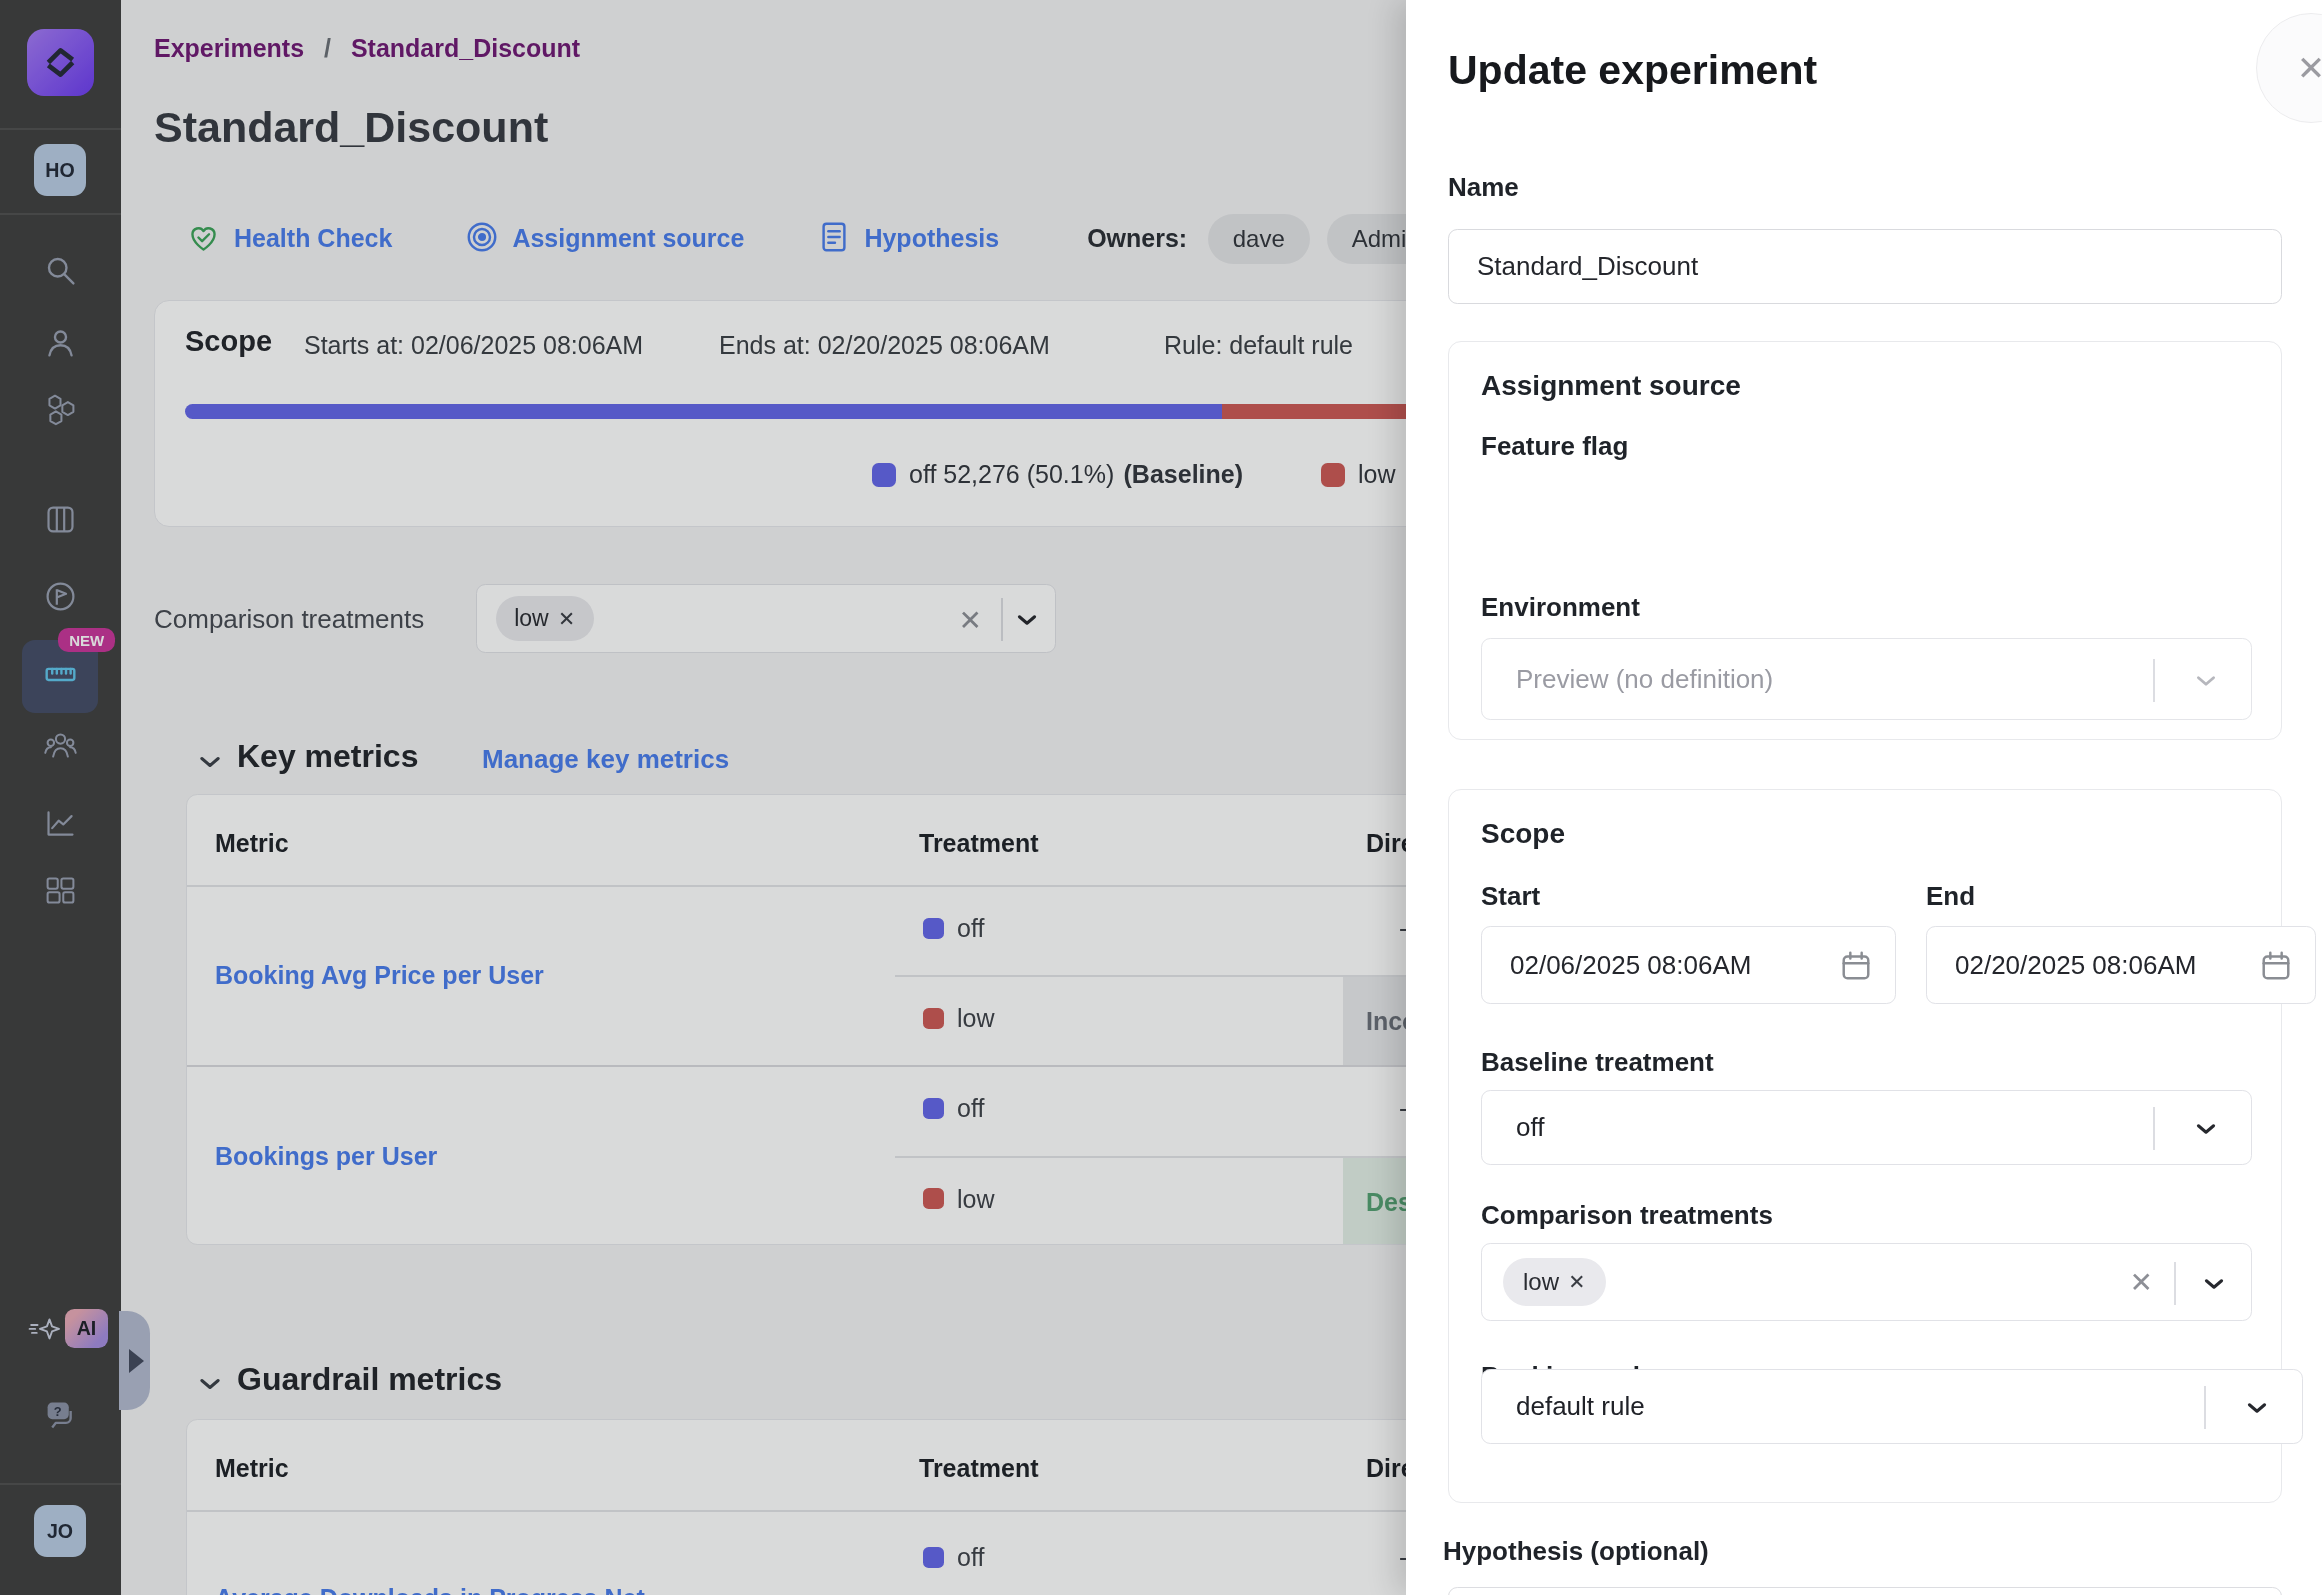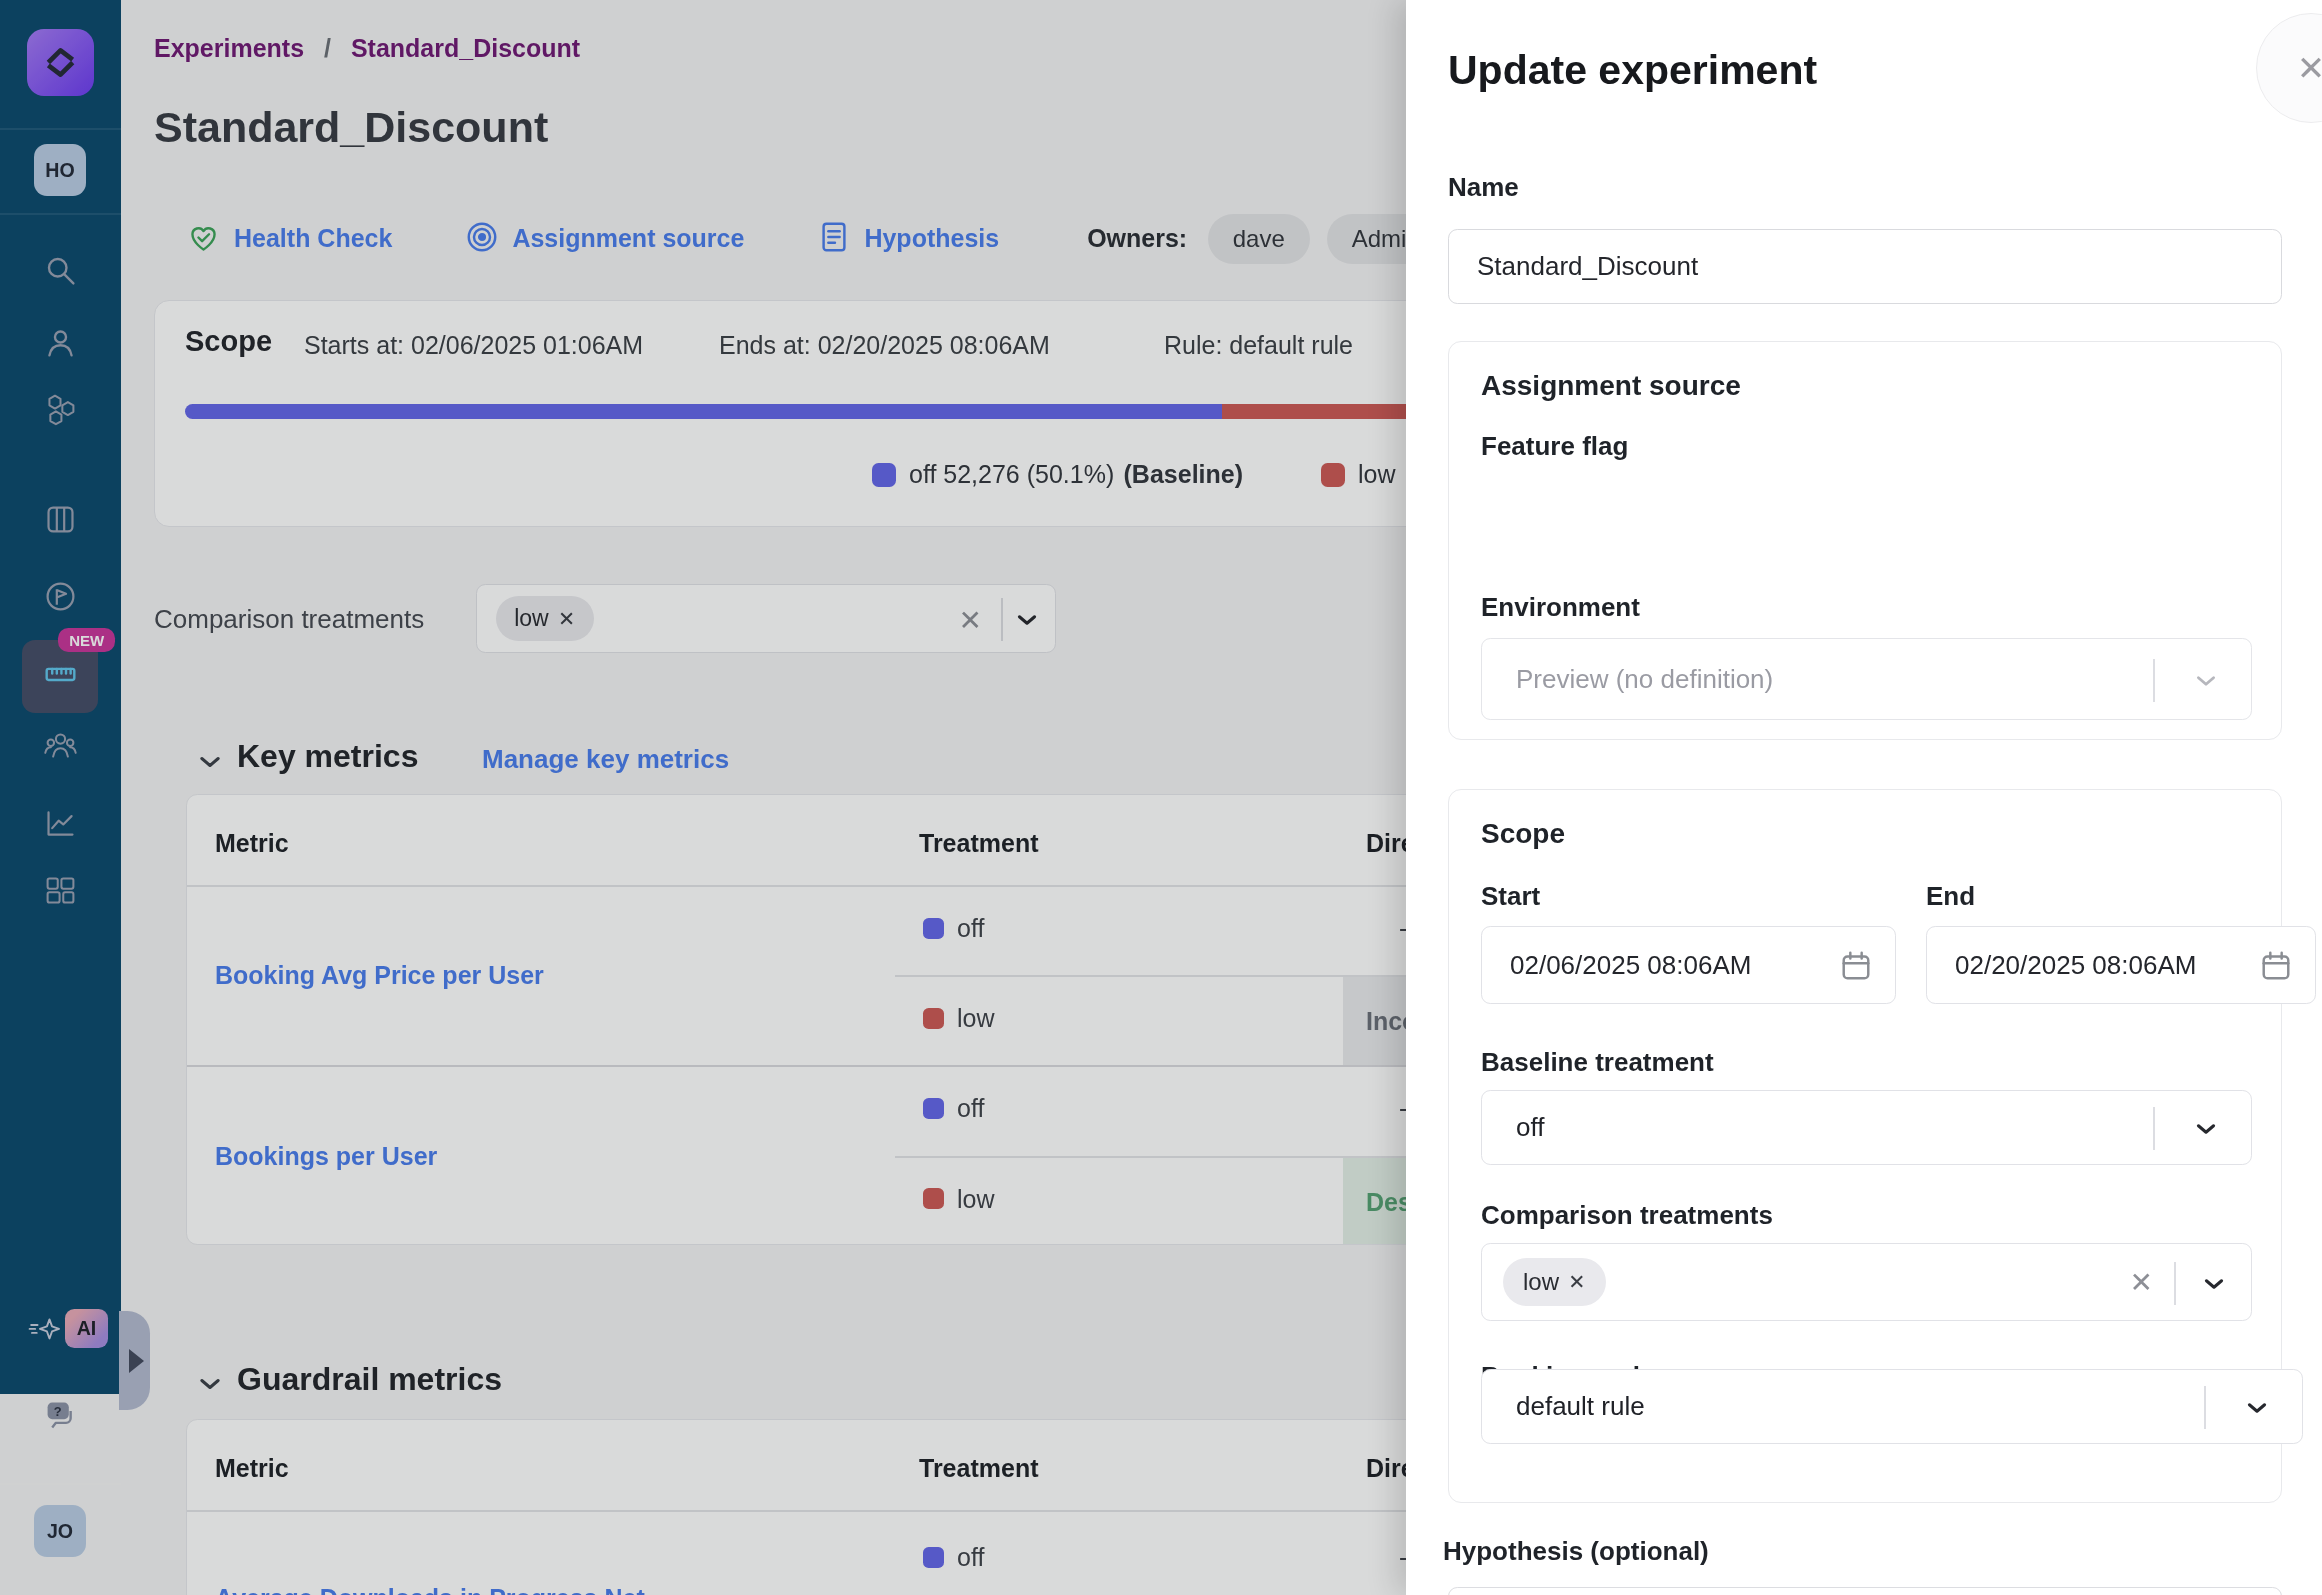--- a/index.html
+++ b/index.html
@@ -2,21 +2,21 @@
 <html style="font-size:15px"><head>
 <meta charset="utf-8">
 <style>
   * { margin:0; padding:0; box-sizing:border-box; }
   html,body { width:2322px; height:1595px; overflow:hidden; background:#f4f4f5;
               font-family:"Liberation Sans", sans-serif; }
   #app { position:relative; width:2322px; height:1595px; overflow:hidden; background:#f4f4f5; }
   .abs { position:absolute; }
 
   
-  .sidebar { left:0; top:0; width:121px; height:1394px; background:#0c4a6e; z-index:1;text-decoration:underline; }
+  .sidebar { left:0; top:0; width:121px; height:1595px; background:#404040; z-index:1;text-decoration:underline; }
   .sb-divider { left:0; width:121px; height:1.9px; background:rgba(255,255,255,0.09); }
   .logo { left:27px; top:29px; width:67px; height:67px; border-radius:17px;
           background:linear-gradient(135deg,#a47bf5,#6d3df0); display:flex;align-items:center;justify-content:center; }
   .ws-badge { width:52px; height:52px; border-radius:13px; background:#b9cde4; color:#242b3a;
               font-weight:bold; font-size:19.6px; display:flex; align-items:center; justify-content:center; }
   .sb-icon { left:43px; width:35px; height:35px; color:#99a0b2; }
   .sb-icon svg { width:35px; height:35px; display:block; }
   .sb-active { left:22.4px; top:640px; width:76px; height:73px; border-radius:13px; background:#454e68; }
   .new-badge { left:58px; top:628px; padding:3.7px 11.2px; border-radius:10.3px; background:#c9369b;
                color:#fff; font-size:15px; font-weight:bold; z-index:2; }
@@ -229,21 +229,21 @@
       </svg>
     </span>
     <a href="#" class="meta-link" style="text-decoration:none">Hypothesis</a>
     <span class="owners-label" style="margin-left:88px">Owners:</span>
     <span class="chip" style="margin-left:20.5px">dave</span>
     <span class="chip" style="margin-left:17px;min-width:158px">Admin</span>
   </div>
 
   <div class="abs card" style="left:154px;top:300px;width:2128px;height:227px">
     <span class="abs banner-title" style="left:30px;top:24px">Scope</span>
-    <span class="abs banner-txt" style="left:149px;top:30px">Starts at: 02/06/2025 01:06AM</span>
+    <span class="abs banner-txt" style="left:149px;top:30px">Starts at: 02/06/2025 08:06AM</span>
     <span class="abs banner-txt" style="left:564px;top:30px">Ends at: 02/20/2025 08:06AM</span>
     <span class="abs banner-txt" style="left:1009px;top:30px">Rule: default rule</span>
     <div class="abs bar" style="left:30px;top:103px;width:2069px">
       <div class="seg-off" style="width: 50.1%;"></div>
       <div class="seg-low" style="width: 49.9%;"></div>
     </div>
     <div class="abs legend" style="left:717px;top:155px;height:37px">
       <span class="lg-sq" style="background:#6466e9;margin-right:13px"></span>
       <span>off 52,276 (50.1%)</span>
       <span style="font-weight:bold;margin-left:9.3px">(Baseline)</span>

